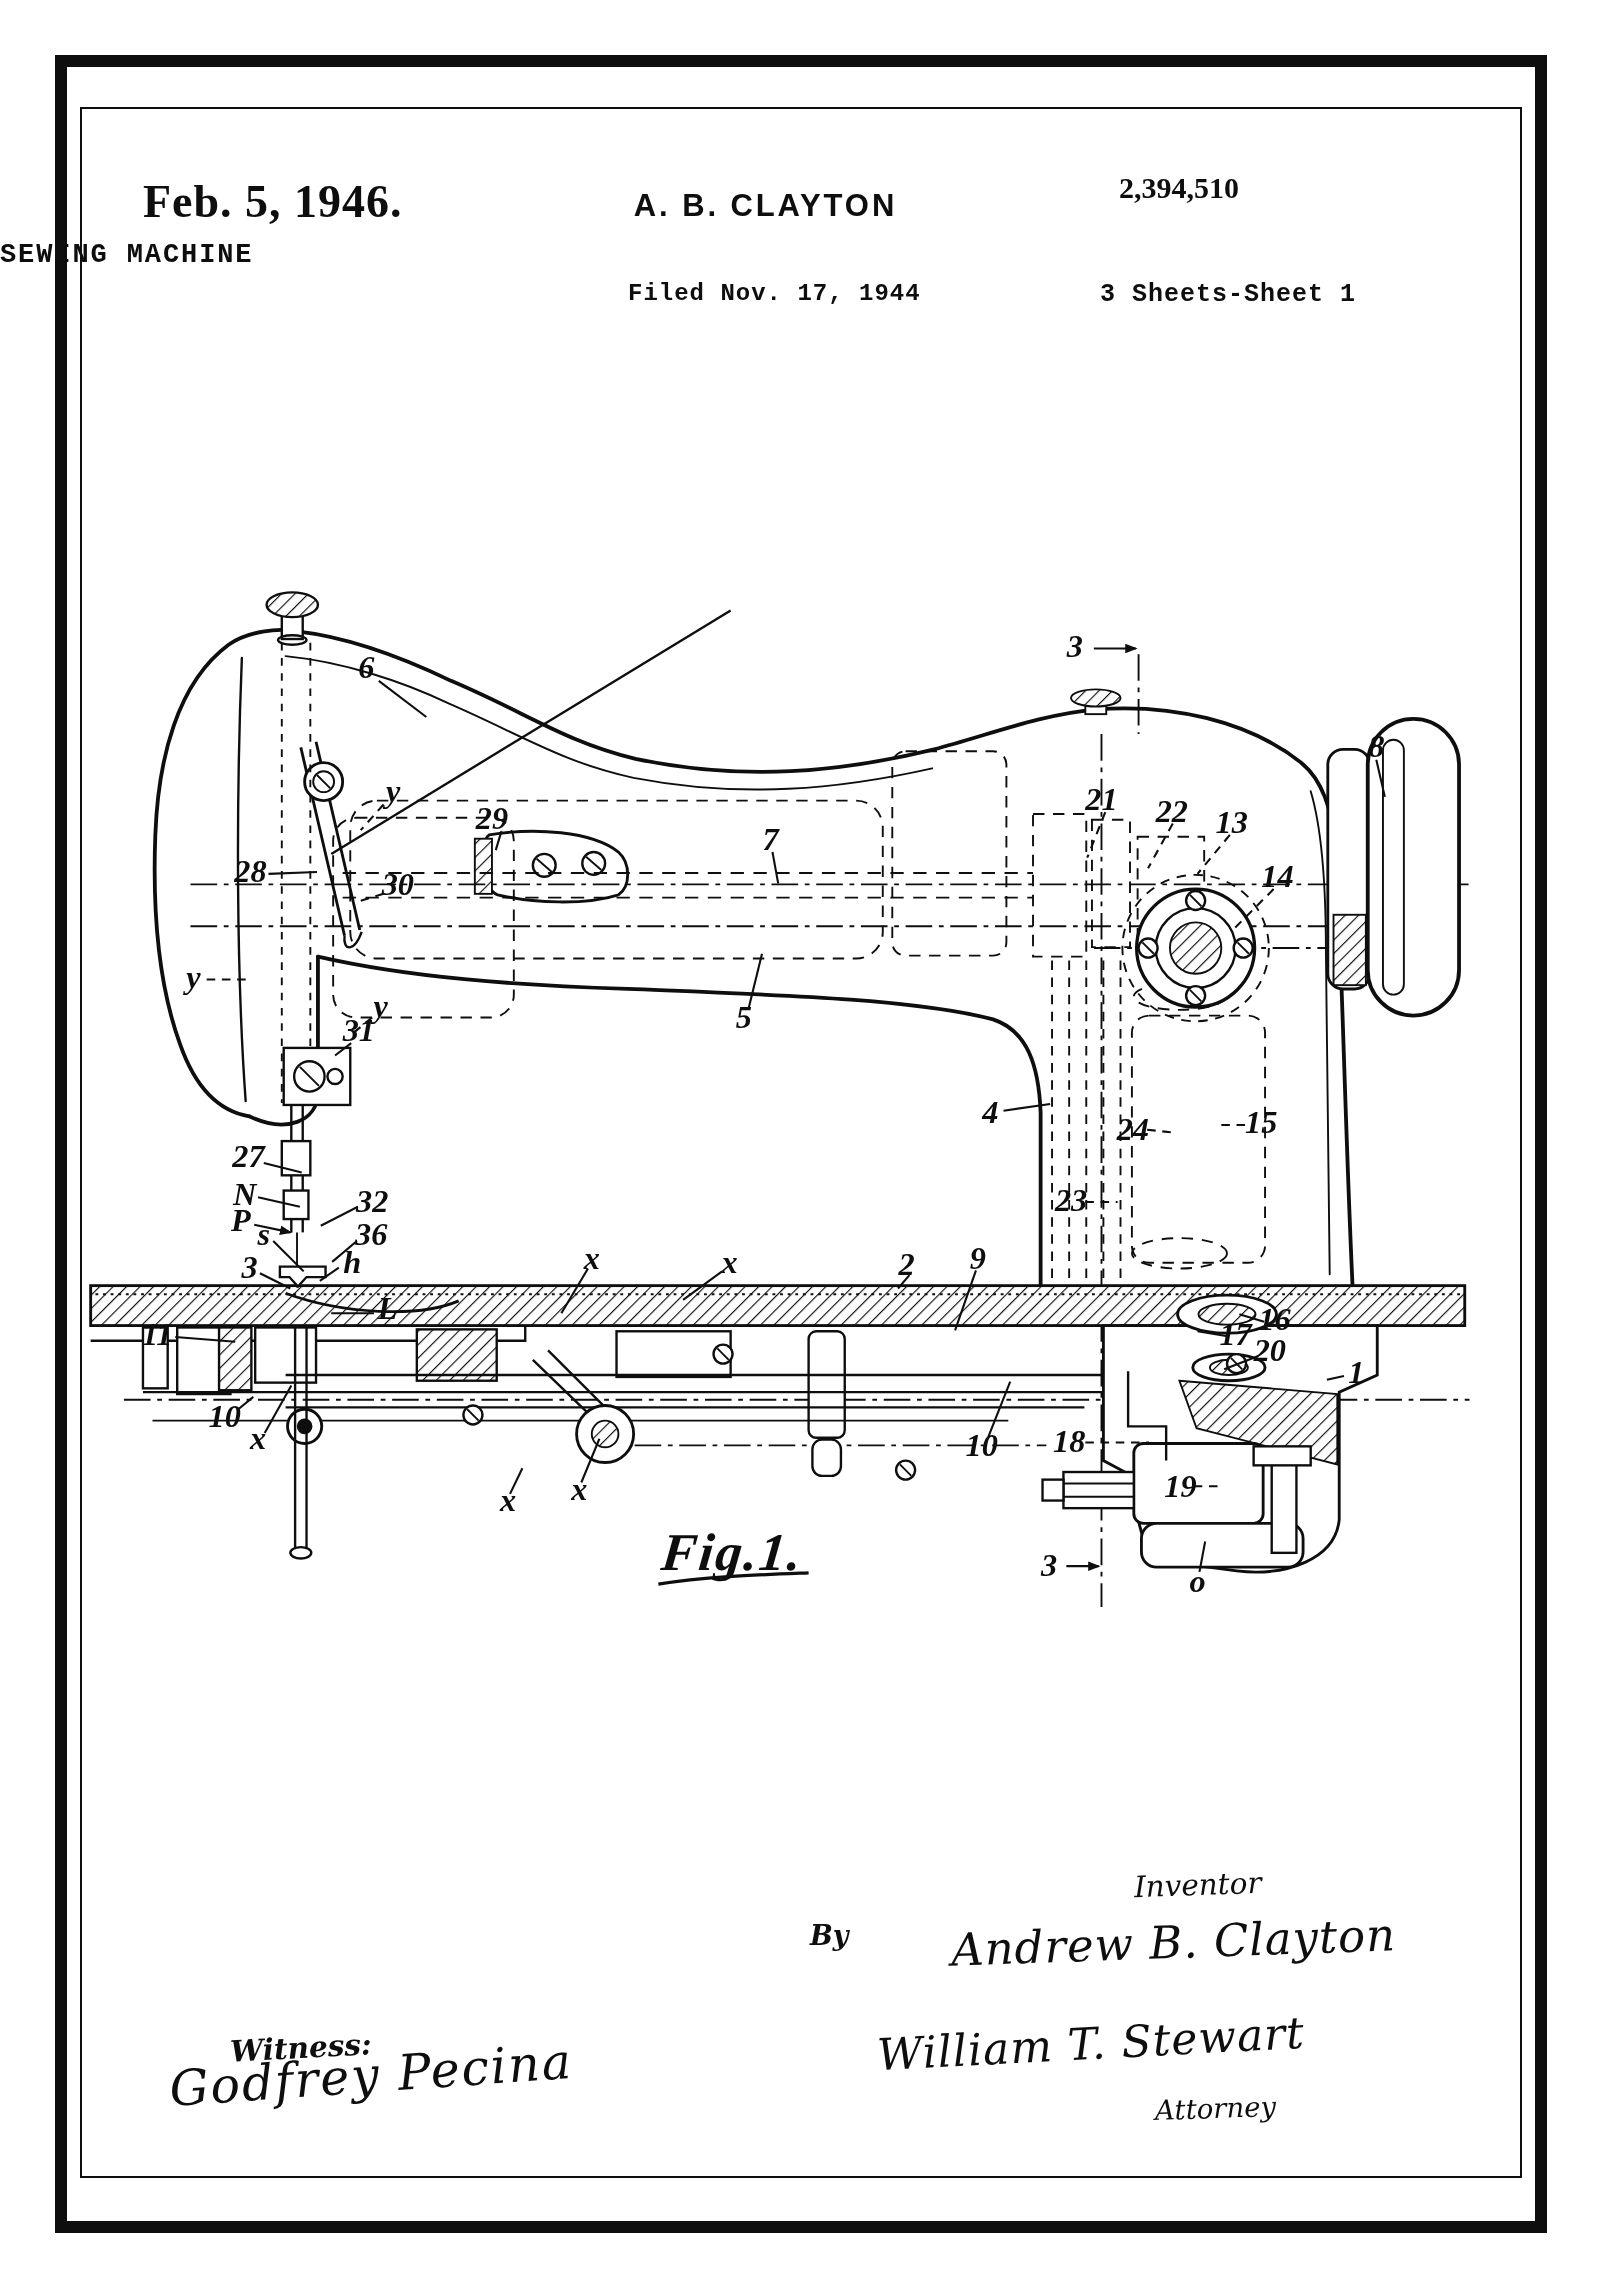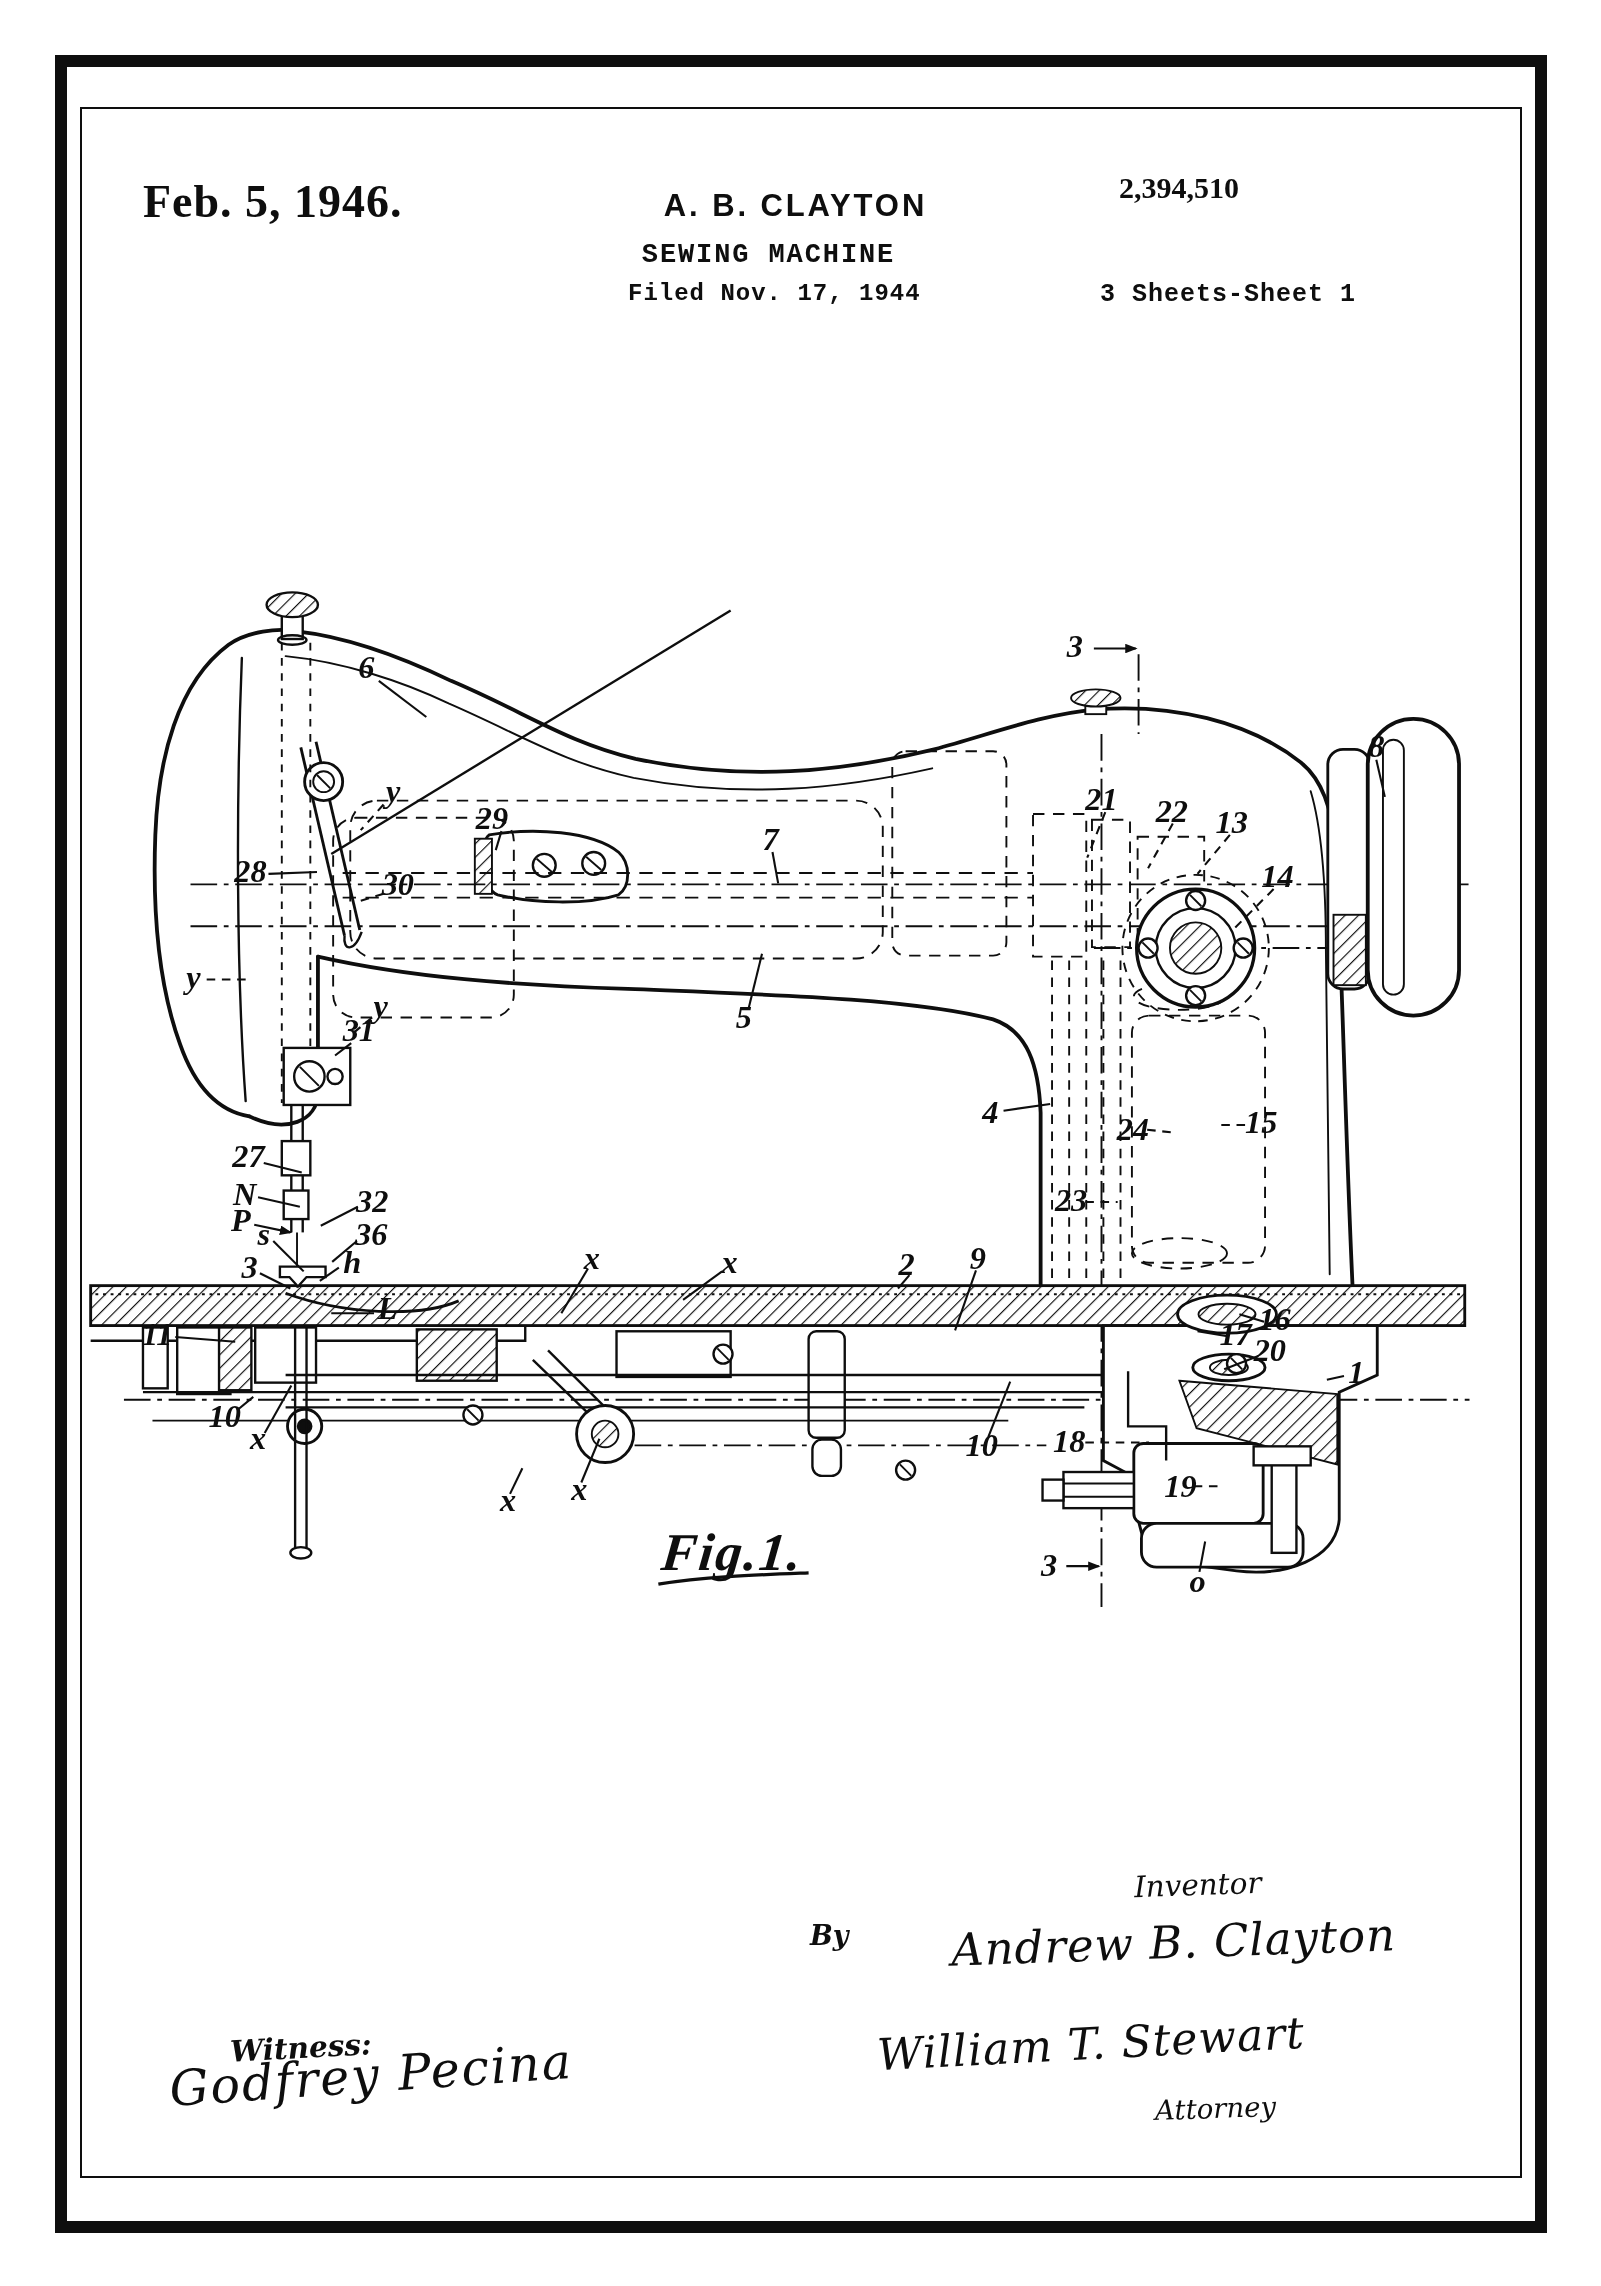--- a/index.html
+++ b/index.html
@@ -3,23 +3,23 @@
 <meta charset="utf-8">
 <style>
   html,body{margin:0;padding:0;}
   body{width:1602px;height:2286px;position:relative;background:#ffffff;
        font-family:"Liberation Serif",serif;color:#0e0e0e;overflow:hidden;}
   .abs{position:absolute;}
   .frame-outer{left:55px;top:55px;right:55px;bottom:53px;border:12.4px solid #0e0e0e;}
   .frame-inner{left:80px;top:107px;right:80px;bottom:108px;border:2.9px solid #0e0e0e;}
   .t-date{left:143px;top:175px;font-size:46px;font-weight:bold;letter-spacing:1px;text-align:right;}
   .t-name{left:0;width:1531px;top:188px;text-align:center;font-family:"Liberation Sans",sans-serif;
-          font-size:31px;font-weight:bold;letter-spacing:2.9px;padding-left:30px;}
+          font-size:31px;font-weight:bold;letter-spacing:2.9px;}
   .t-num{left:1119px;top:171px;font-size:30px;font-weight:bold;}
-  .t-title{left:0;width:1537px;top:240px;text-align:center;font-family:"Liberation Mono","DejaVu Sans Mono",monospace;
+  .t-title{left:0;width:1537px;top:240px;font-family:"Liberation Mono","DejaVu Sans Mono",monospace;
            font-size:27px;font-weight:bold;letter-spacing:1.9px;}
   .t-filed{left:628px;top:280px;font-family:"Liberation Mono","DejaVu Sans Mono",monospace;
            font-size:24px;font-weight:bold;letter-spacing:1px;}
   .t-sheet{left:1100px;top:280px;font-family:"Liberation Mono","DejaVu Sans Mono",monospace;
            font-size:25px;font-weight:bold;letter-spacing:1px;}
   .t-fig{left:662px;top:1522px;font-size:53px;font-style:italic;font-weight:bold;letter-spacing:1.9px;
          transform:skewX(-6deg);}
   .script{font-style:italic;font-family:"DejaVu Serif","Liberation Serif",serif;}
   .t-inventor{left:1134px;top:1868px;font-size:29.5px;transform:rotate(-2deg);}
   .t-invsig{left:951px;top:1916px;font-size:45px;transform:rotate(-2deg);letter-spacing:1px;}

